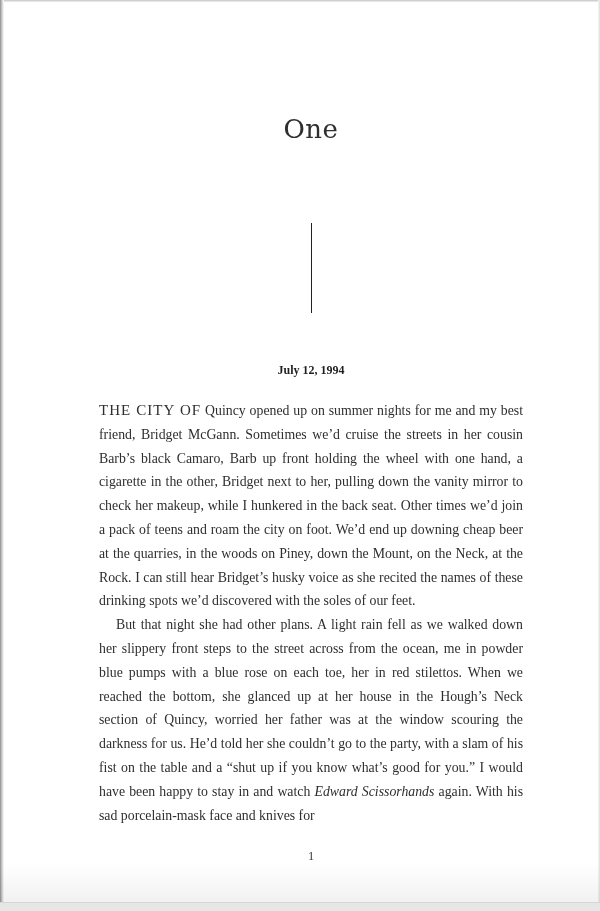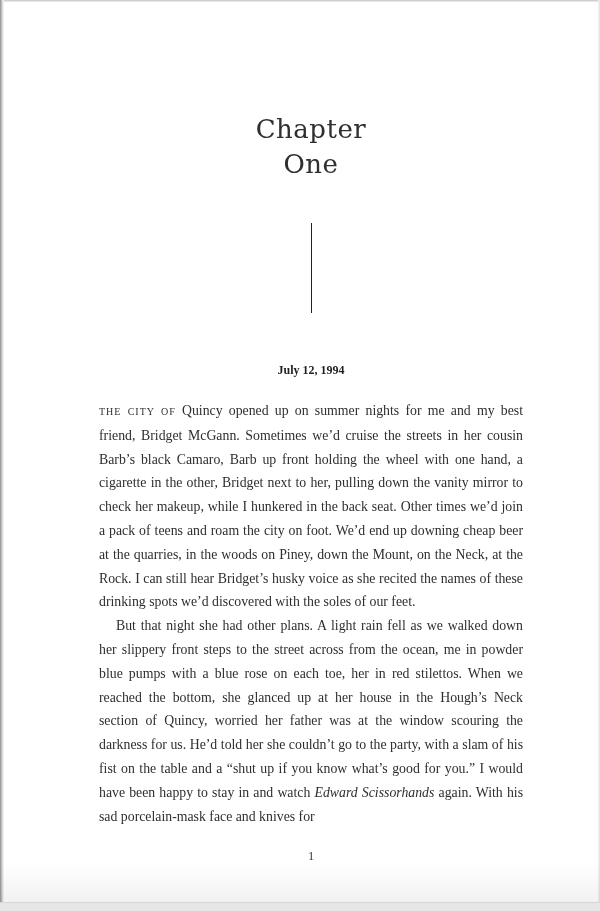--- a/index.html
+++ b/index.html
@@ -41,36 +41,35 @@
     font-weight:bold; color:#1f1f1f;
   }
 
   .body-text {
     position:absolute; top:399px; left:0; width:424px;
     font-size:13.8px; line-height:23.8px; color:#2e2e2e;
     text-align:justify; max-height:455px; overflow:hidden;
   }
   .body-text p { margin:0; }
   .body-text p.indent { text-indent:17px; }
-  .seg-smallcaps { font-size:10px; letter-spacing:1px; }
+  .seg-smallcaps { font-size:15px; letter-spacing:1px; }
   .seg-italic { font-style:italic; }
 
   .page-number {
     position:absolute; top:849px; left:0; width:100%;
     text-align:center; font-size:12.5px; line-height:14px; color:#3a3a3a;
   }
 </style>
 </head>
 <body>
 
 <div class="page">
   <div class="content">
 
     <h1 class="chapter-heading">
-      <span>Chapter</span>
       <span>One</span>
     </h1>
 
     <div class="section-divider"></div>
 
     <div class="section-date">July 12, 1994</div>
 
     <div class="body-text">
         <p class=""><span class="seg-smallcaps">THE CITY OF</span><span class="seg-normal"> Quincy opened up on summer nights for me and my best friend, Bridget McGann. Sometimes we’d cruise the streets in her cousin Barb’s black Camaro, Barb up front holding the wheel with one hand, a cigarette in the other, Bridget next to her, pulling down the vanity mirror to check her makeup, while I hunkered in the back seat. Other times we’d join a pack of teens and roam the city on foot. We’d end up downing cheap beer at the quarries, in the woods on Piney, down the Mount, on the Neck, at the Rock. I can still hear Bridget’s husky voice as she recited the names of these drinking spots we’d discovered with the soles of our feet.</span></p>
         <p class="indent"><span class="seg-normal">But that night she had other plans. A light rain fell as we walked down her slippery front steps to the street across from the ocean, me in powder blue pumps with a blue rose on each toe, her in red stilettos. When we reached the bottom, she glanced up at her house in the Hough’s Neck section of Quincy, worried her father was at the window scouring the darkness for us. He’d told her she couldn’t go to the party, with a slam of his fist on the table and a “shut up if you know what’s good for you.” I would have been happy to stay in and watch </span><span class="seg-italic">Edward Scissorhands</span><span class="seg-normal"> again. With his sad porcelain-mask face and knives for</span></p>

